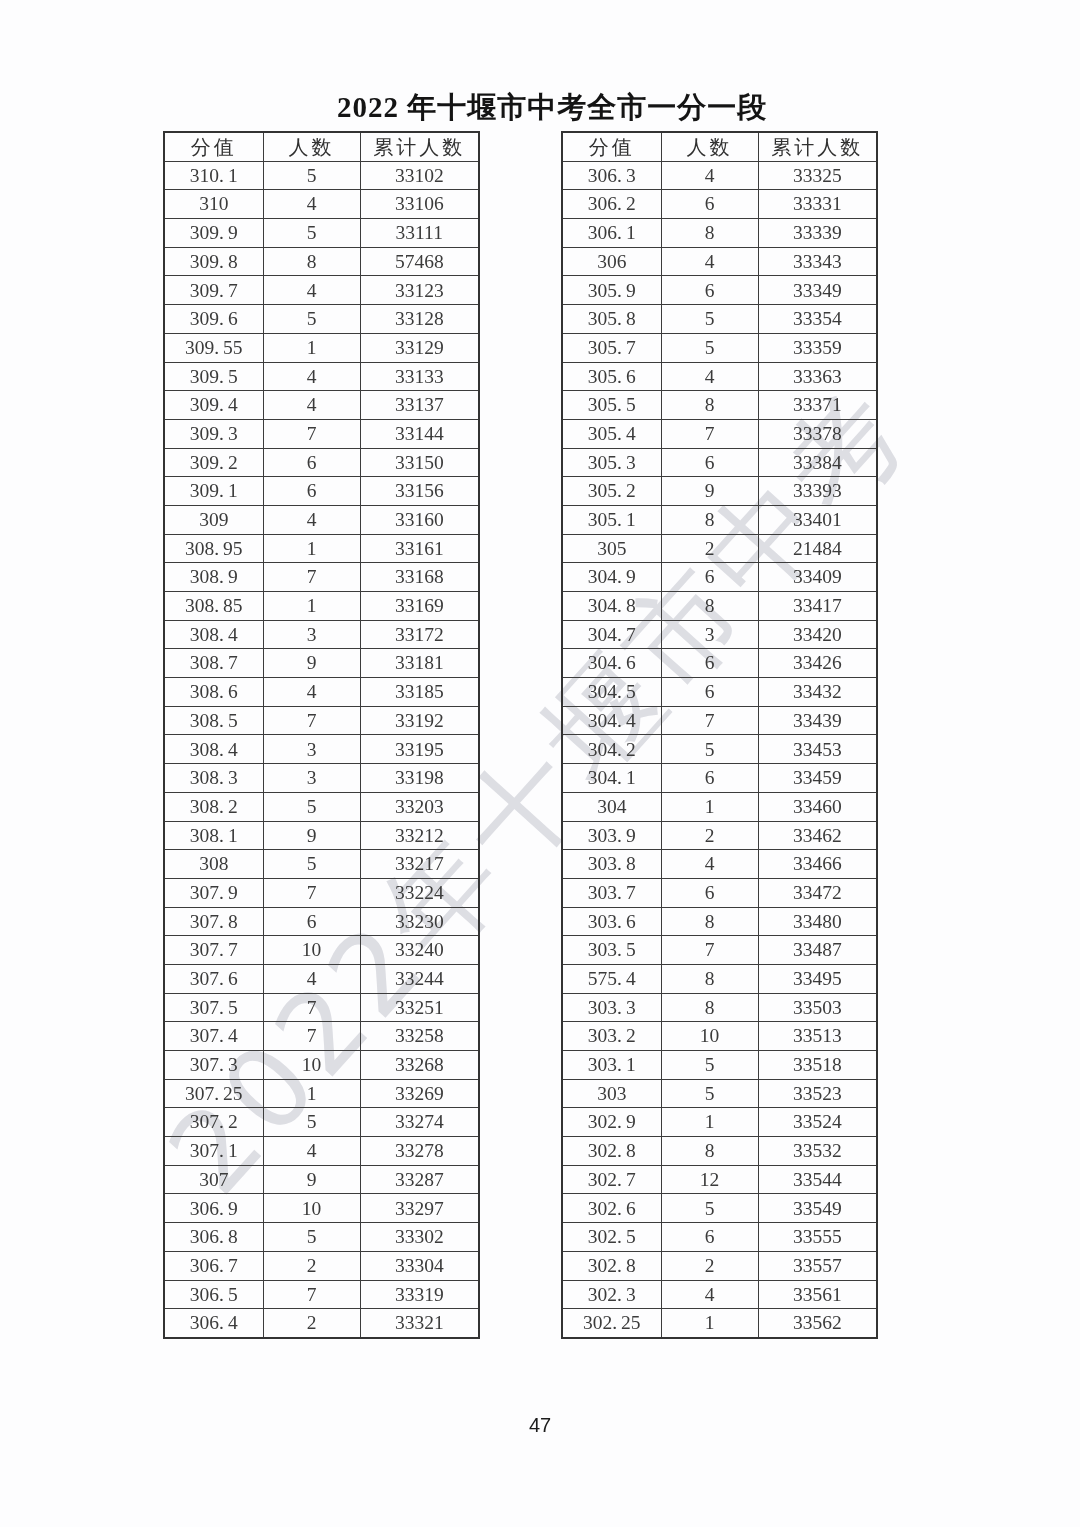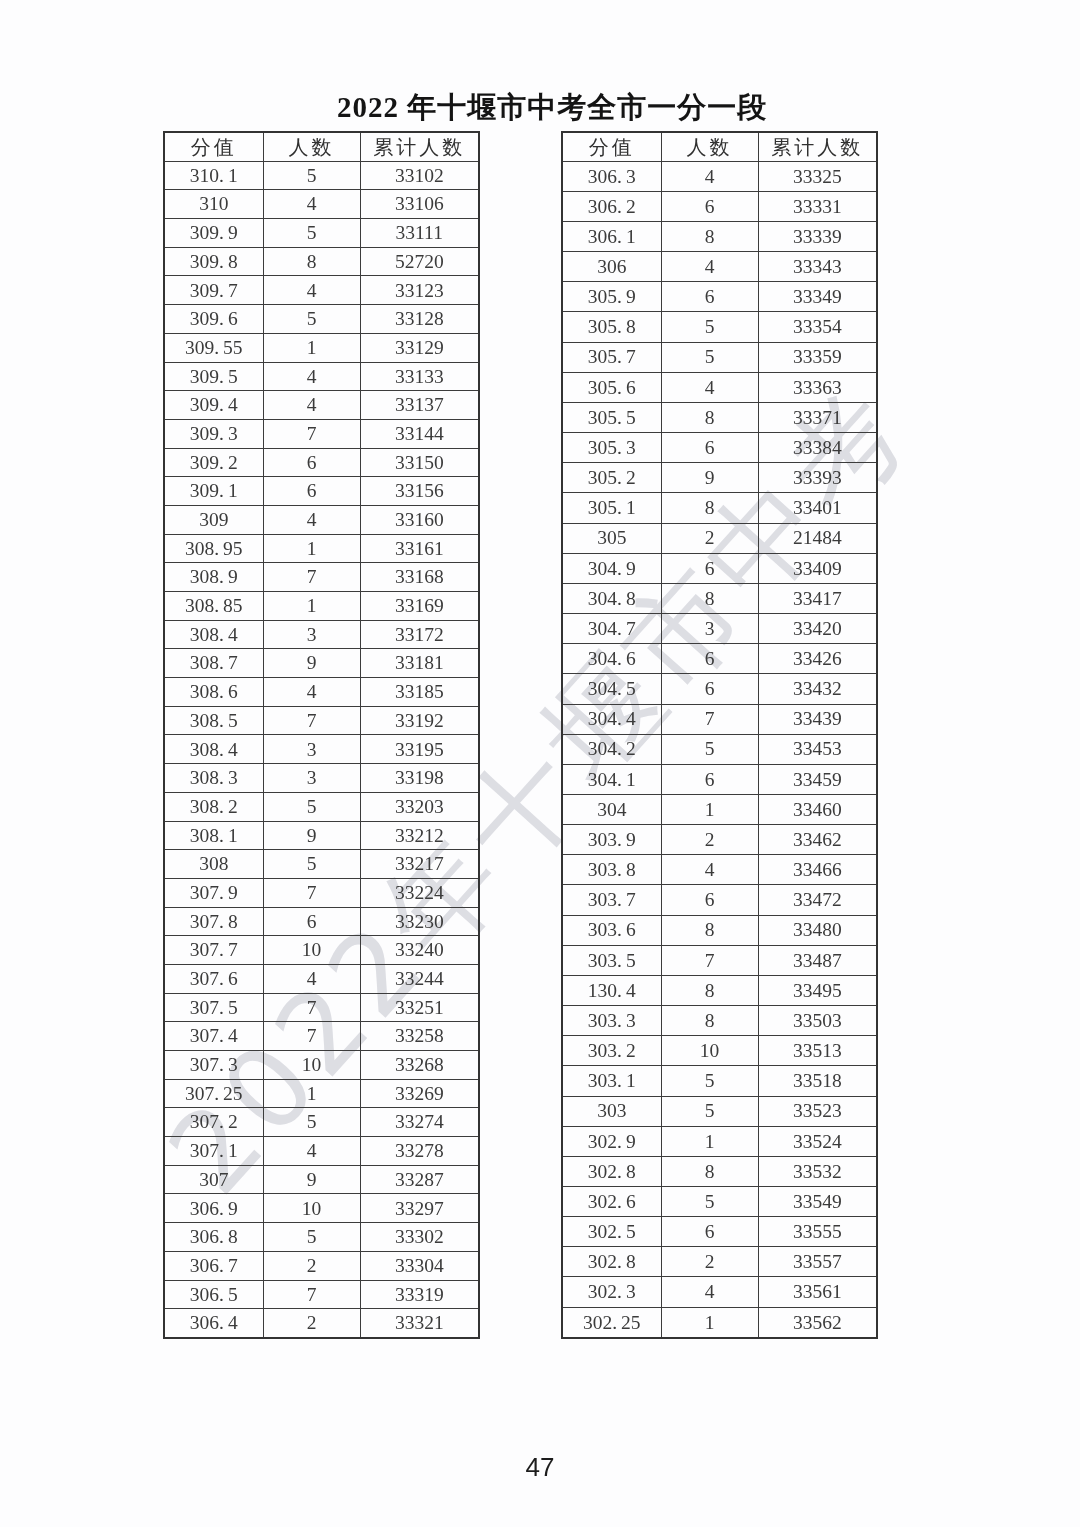--- a/index.html
+++ b/index.html
@@ -36,22 +36,22 @@
     border:1.5px solid #3c3c3c;
     text-align:center; vertical-align:middle;
     height:27.7px; padding:0;
     font-size:19.5px; line-height:1;
     color:#3b3b3b; font-weight:normal;
   }
   .score-table th {
     font-size:20px; letter-spacing:3px; color:#313131;
   }
   .page-number {
-    position:absolute; top:1452px; left:0; width:100%;
-    text-align:center; font-size:26px; color:#1c1c1c;
+    position:absolute; top:1414px; left:0; width:100%;
+    text-align:center; font-size:20px; color:#1c1c1c;
     font-family:"Liberation Sans","DejaVu Sans",sans-serif;
     z-index:2;
   }
 </style>
 </head>
 <body>
 
 <div class="watermark">2022年十堰市中考</div>
 
 <h1 class="title">2022 年十堰市中考全市一分一段</h1>
@@ -82,21 +82,21 @@
           <td>33106</td>
         </tr>
         <tr>
           <td>309. 9</td>
           <td>5</td>
           <td>33111</td>
         </tr>
         <tr>
           <td>309. 8</td>
           <td>8</td>
-          <td>52720</td>
+          <td>57468</td>
         </tr>
         <tr>
           <td>309. 7</td>
           <td>4</td>
           <td>33123</td>
         </tr>
         <tr>
           <td>309. 6</td>
           <td>5</td>
           <td>33128</td>
@@ -331,20 +331,25 @@
           <td>305. 6</td>
           <td>4</td>
           <td>33363</td>
         </tr>
         <tr>
           <td>305. 5</td>
           <td>8</td>
           <td>33371</td>
         </tr>
         <tr>
+          <td>305. 4</td>
+          <td>7</td>
+          <td>33378</td>
+        </tr>
+        <tr>
           <td>305. 3</td>
           <td>6</td>
           <td>33384</td>
         </tr>
         <tr>
           <td>305. 2</td>
           <td>9</td>
           <td>33393</td>
         </tr>
         <tr>
@@ -421,21 +426,21 @@
           <td>303. 6</td>
           <td>8</td>
           <td>33480</td>
         </tr>
         <tr>
           <td>303. 5</td>
           <td>7</td>
           <td>33487</td>
         </tr>
         <tr>
-          <td>130. 4</td>
+          <td>575. 4</td>
           <td>8</td>
           <td>33495</td>
         </tr>
         <tr>
           <td>303. 3</td>
           <td>8</td>
           <td>33503</td>
         </tr>
         <tr>
           <td>303. 2</td>
@@ -454,20 +459,25 @@
         </tr>
         <tr>
           <td>302. 9</td>
           <td>1</td>
           <td>33524</td>
         </tr>
         <tr>
           <td>302. 8</td>
           <td>8</td>
           <td>33532</td>
+        </tr>
+        <tr>
+          <td>302. 7</td>
+          <td>12</td>
+          <td>33544</td>
         </tr>
         <tr>
           <td>302. 6</td>
           <td>5</td>
           <td>33549</td>
         </tr>
         <tr>
           <td>302. 5</td>
           <td>6</td>
           <td>33555</td>

